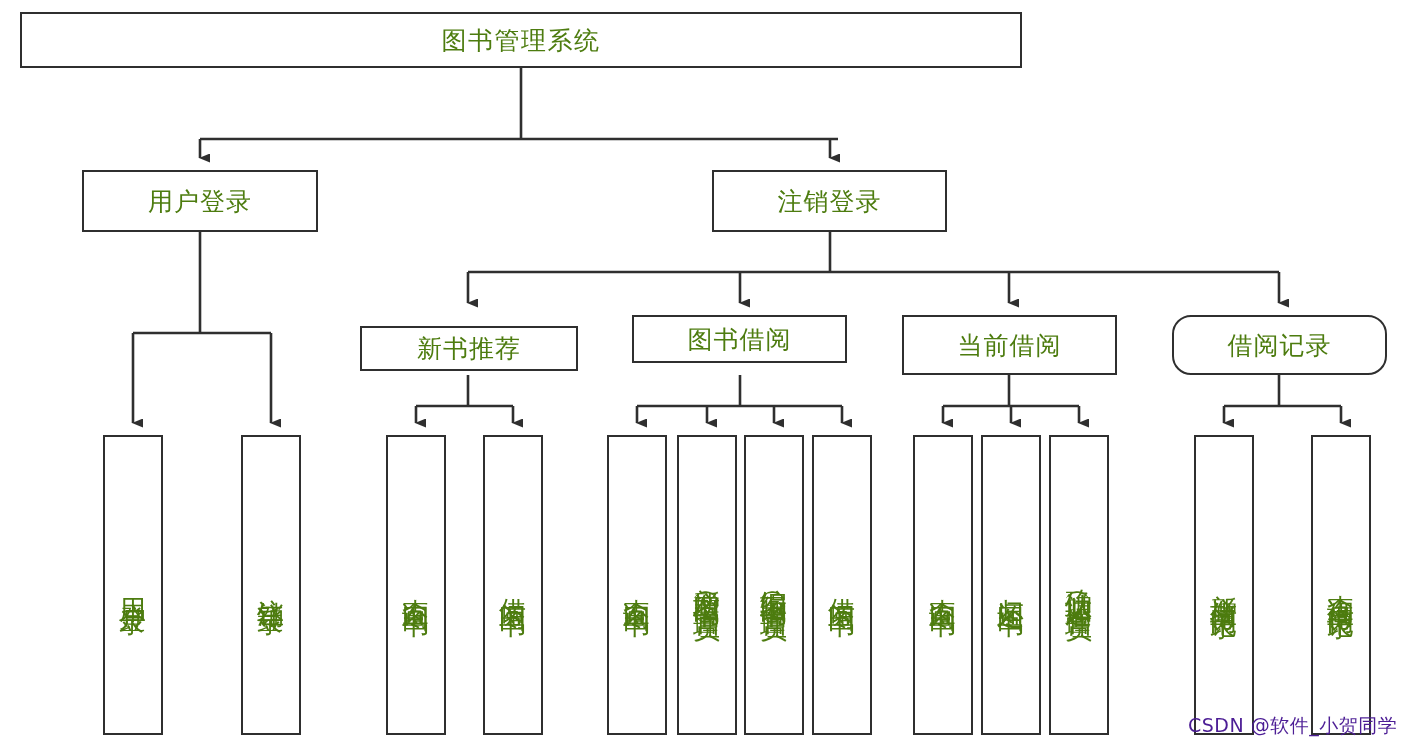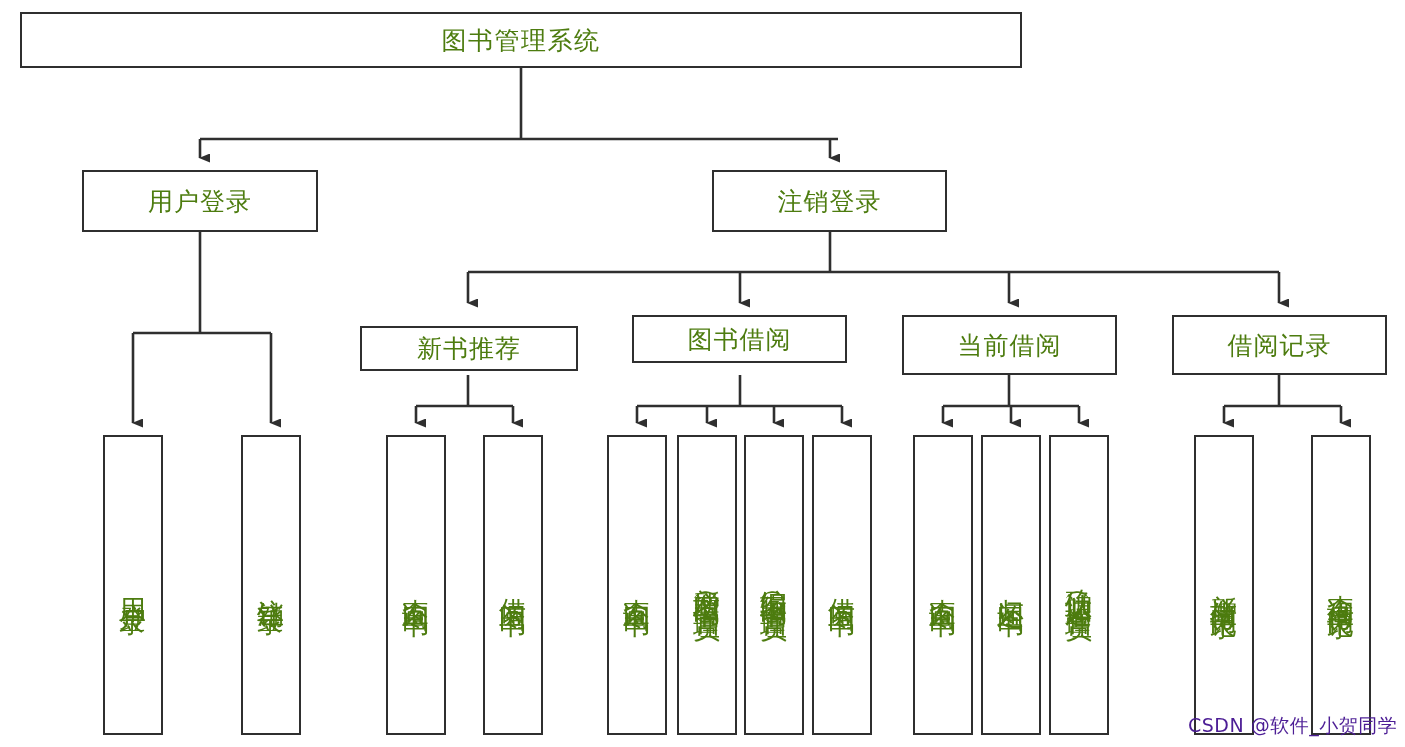--- a/index.html
+++ b/index.html
@@ -147,21 +147,21 @@
 
   <div class="node horiz" style="left:360px; top:326px; width:218px; height:45px;">
     <span class="node-label">新书推荐</span>
   </div>
   <div class="node horiz" style="left:632px; top:315px; width:215px; height:48px;">
     <span class="node-label">图书借阅</span>
   </div>
   <div class="node horiz" style="left:902px; top:315px; width:215px; height:60px;">
     <span class="node-label">当前借阅</span>
   </div>
-  <div class="node horiz" style="left:1172px; top:315px; width:215px; height:60px;">
+  <div class="node horiz" style="left:1172px; top:315px; width:215px; height:60px;border-radius:19px;">
     <span class="node-label">借阅记录</span>
   </div>
 
   <div class="node vert" style="left:103px; top:435px; width:60px; height:300px;">
     <span class="node-label">用户登录</span>
   </div>
   <div class="node vert" style="left:241px; top:435px; width:60px; height:300px;">
     <span class="node-label">注销登录</span>
   </div>
   <div class="node vert" style="left:386px; top:435px; width:60px; height:300px;">

